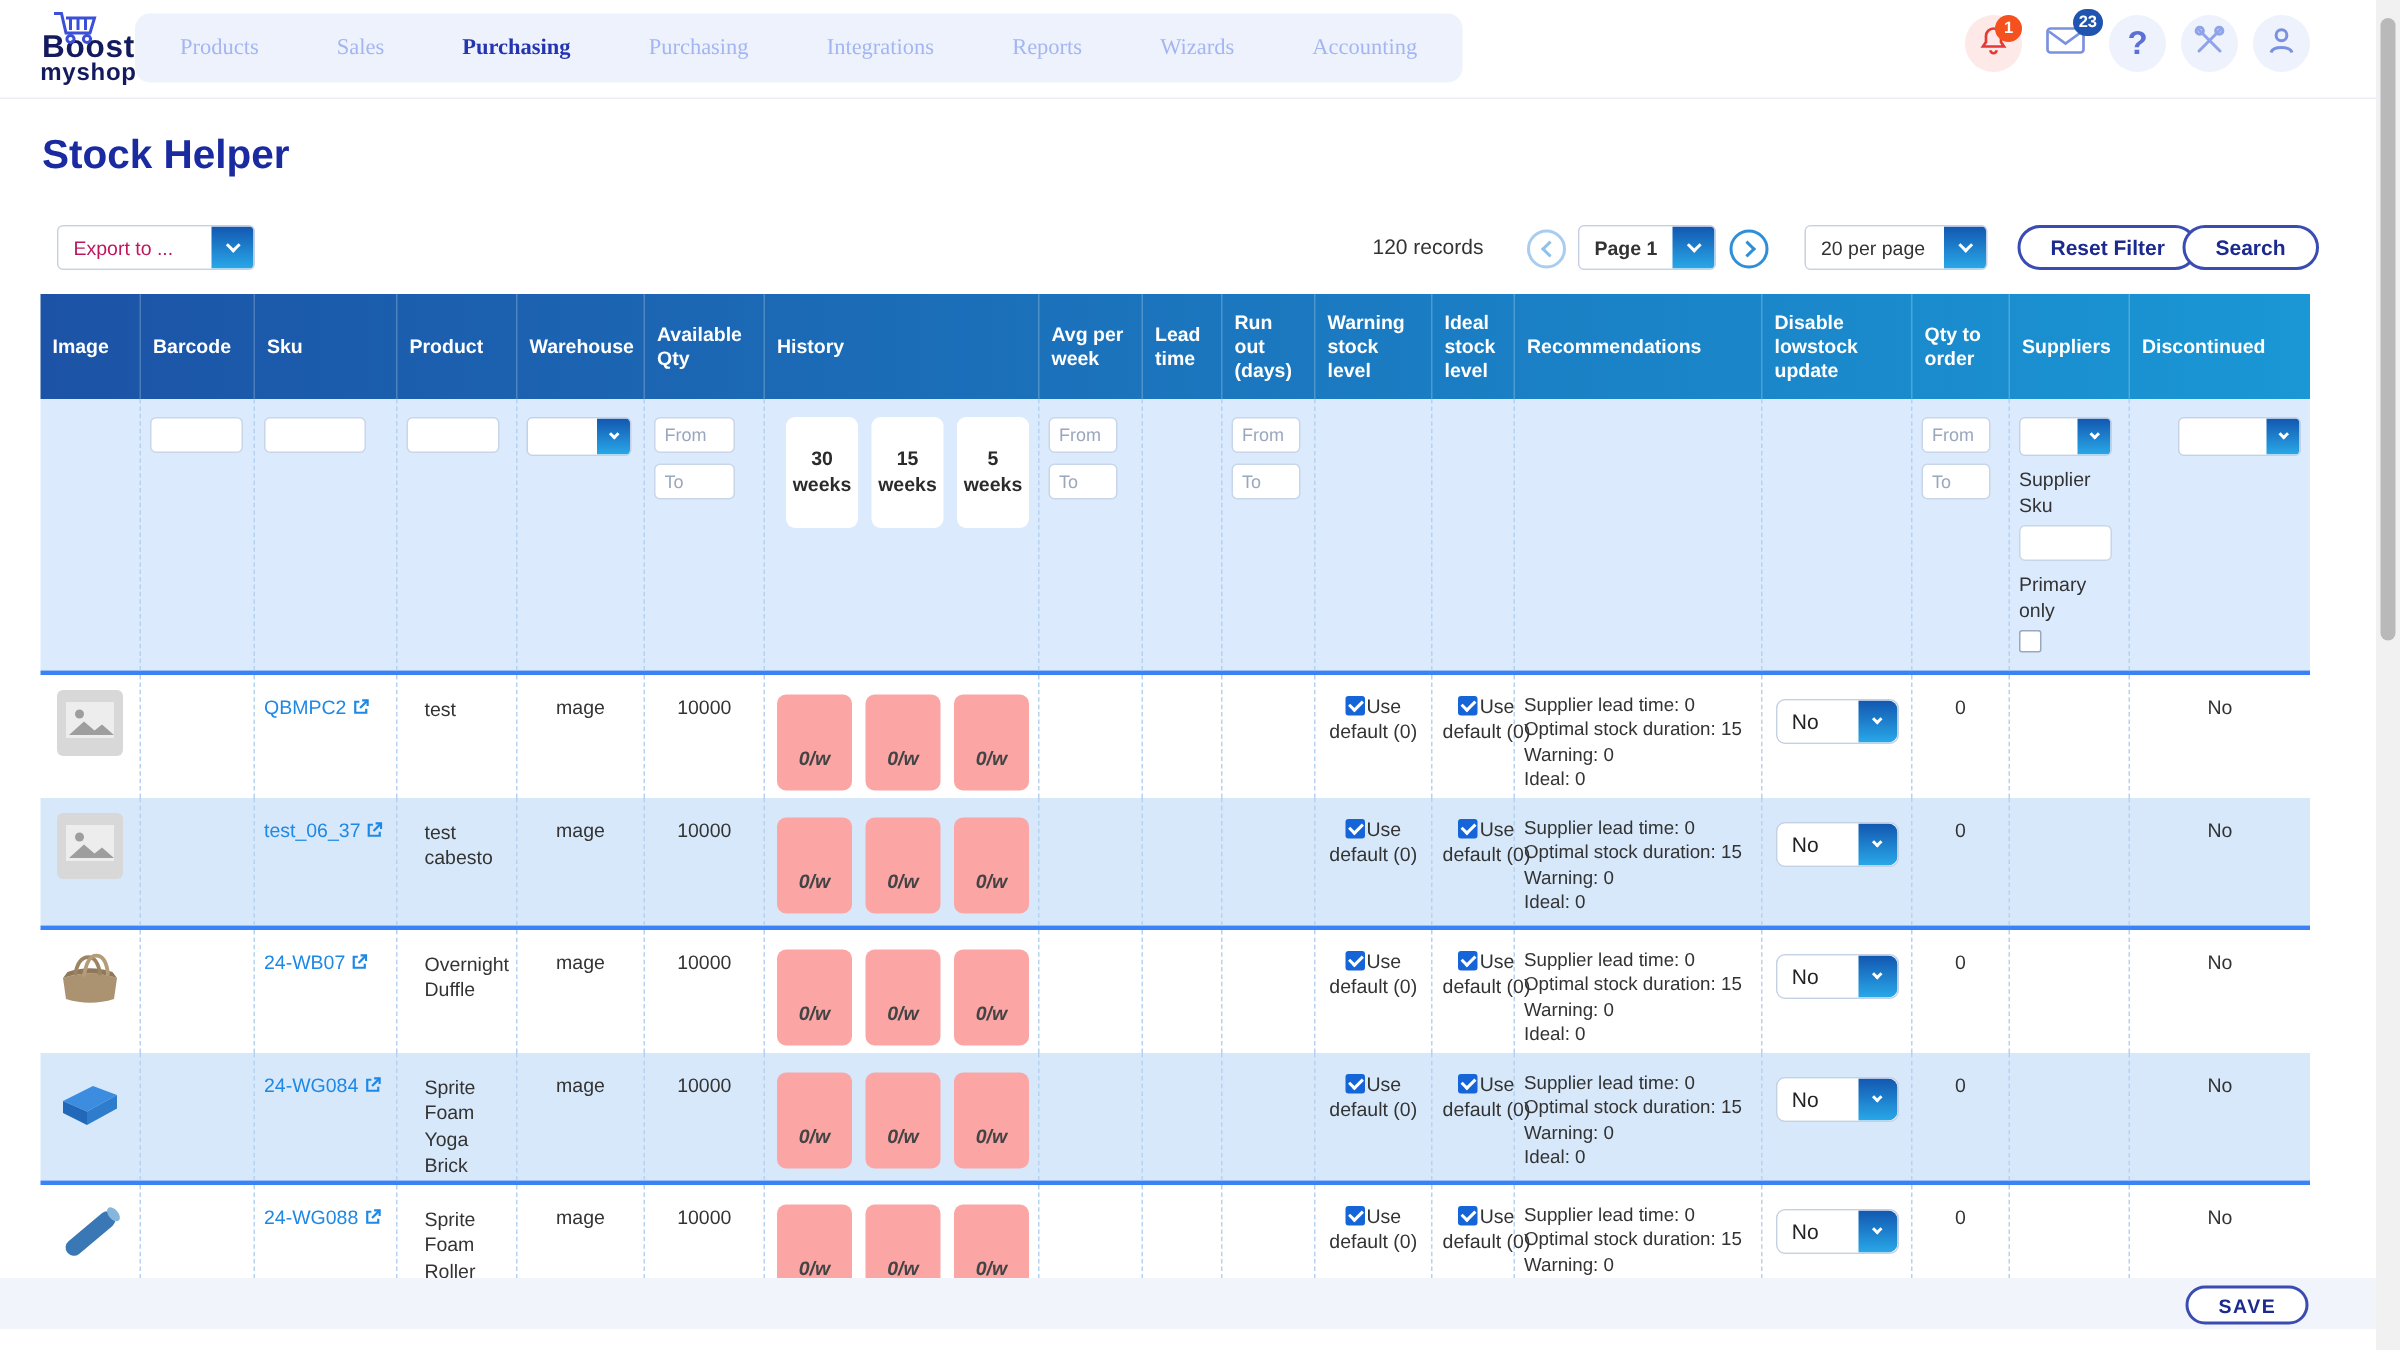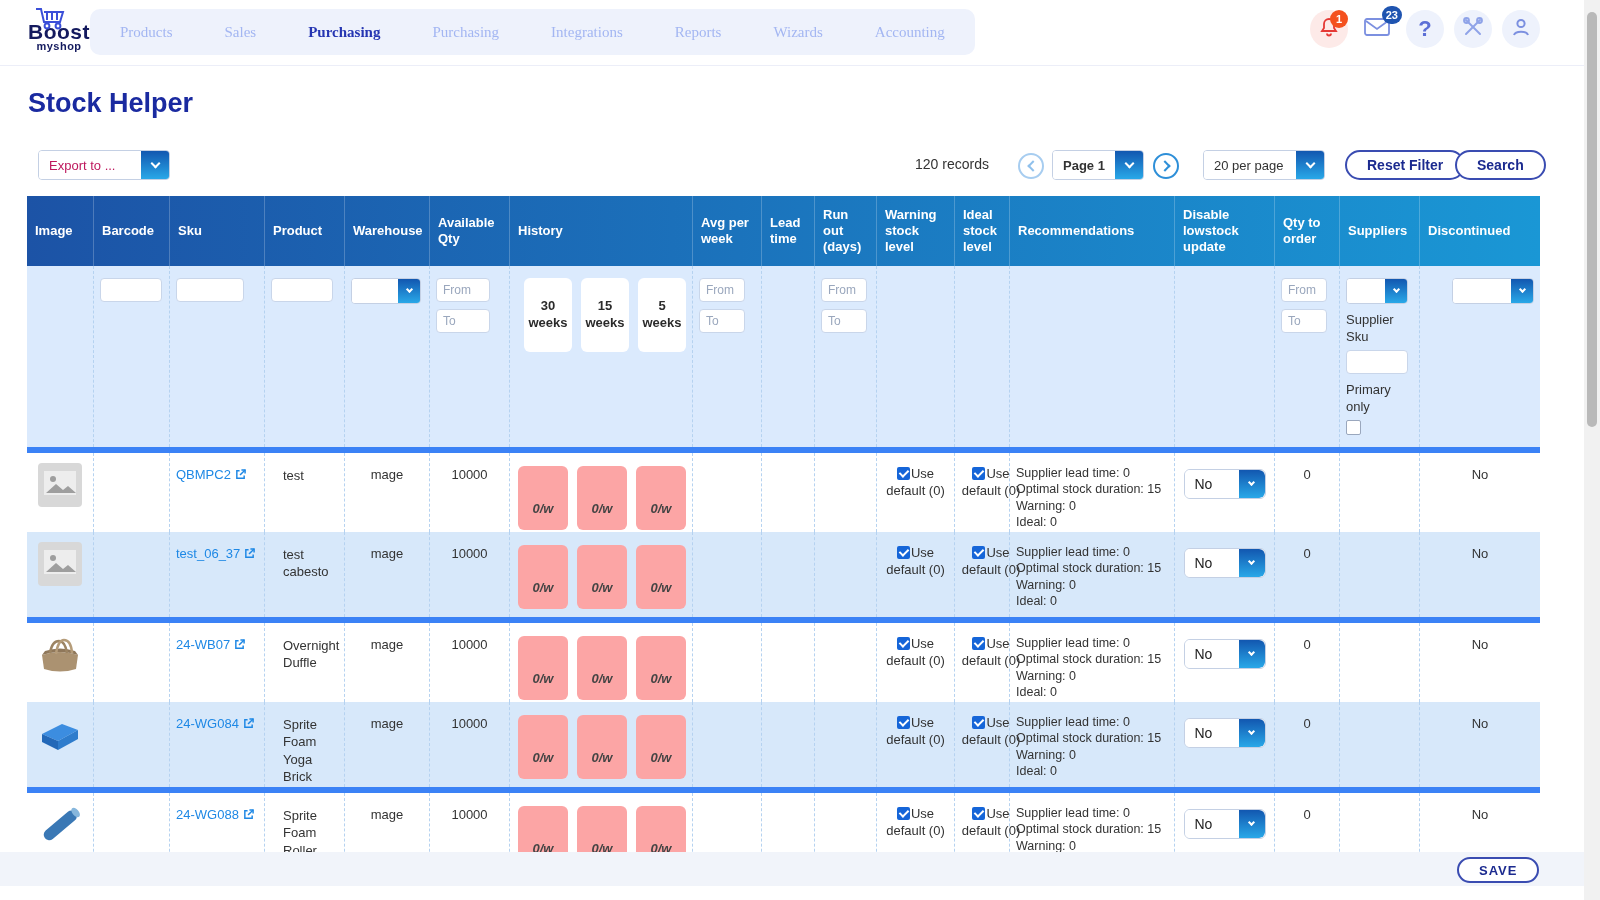--- a/index.html
+++ b/index.html
@@ -4,21 +4,21 @@
 <style>
   * { margin:0; padding:0; box-sizing:border-box; }
   html,body { width:1600px; height:900px; background:#fff; font-family:"Liberation Sans", sans-serif; overflow:hidden; }
   .page { position:relative; width:1600px; height:900px; background:#fff; }
 
   
   .topbar { position:absolute; left:0; top:0; width:1600px; height:66px; background:#fff; border-bottom:1px solid #eceef8; }
   .logo { position:absolute; left:24px; top:8px; width:70px; text-align:center; color:#141a5e; }
   .logo .cart { position:absolute; left:10px; top:-2px; }
   .logo .l1 { font-size:21px; font-weight:800; letter-spacing:0.5px; margin-top:12px; }
-  .logo .l2 { font-size:11px; font-weight:700; margin-top:-4px; letter-spacing:0.5px; }
+  .logo .l2 { font-size:16px; font-weight:700; margin-top:-4px; letter-spacing:0.5px; }
   .nav { position:absolute; left:90px; top:9px; height:46px; background:#eef2fc; border-radius:10px; display:flex; align-items:center; padding:0 30px; gap:52px;font-family:Liberation Serif, serif; }
   .nav-item { font-size:15px; color:#a3b6f2; cursor:pointer; white-space:nowrap; }
   .nav-item.active { color:#2535b2; font-weight:700; }
   .icbar { position:absolute; right:60px; top:10px; display:flex; align-items:center; gap:10px; }
   .icirc { position:relative; width:38px; height:38px; border-radius:50%; display:flex; align-items:center; justify-content:center; }
   .icirc.lav { background:#eef2fc; }
   .icirc.red { background:#fdeaе8; background:#fdeae8; }
   .badge { position:absolute; top:-4px; right:-6px; min-width:18px; height:18px; border-radius:10px; color:#fff; font-size:11px; font-weight:700; display:flex; align-items:center; justify-content:center; padding:0 4px; }
   .badge.orange { background:#f4511e; right:0; top:0; }
   .badge.blue { background:#1f54b0; }
@@ -60,21 +60,21 @@
   .fc:last-child { border-right:none; }
   .inp { display:block; width:58px; height:24px; border:1px solid #c9d6ea; border-radius:4px; background:#fff; font-size:12px; color:#333; padding:0 6px; outline:none; font-family:"Liberation Sans",sans-serif; }
   .inp::placeholder { color:#9aa7bd; }
   .stack { display:flex; flex-direction:column; gap:7px; }
   .fsel { height:26px; width:70px; }
   .histf { display:flex; gap:9px; padding-left:8px; }
   .histf .hp { width:50px; height:74px; background:#fff; border-radius:6px; display:flex; align-items:center; justify-content:center; text-align:center; font-size:13px; font-weight:700; color:#2b2b2b; line-height:1.3; }
   .suplbl { font-size:13px; color:#333; margin:8px 0 4px; line-height:1.3; }
   .fcheck { width:15px; height:15px; border:1px solid #9aa7bd; border-radius:2px; background:#fff; margin-top:3px; }
 
-  .tr { display:flex; height:85px; background:#fff; font-size:13px; color:#333; border-top:6px solid #3b82f6; }
+  .tr { display:flex; height:85px; background:#fff; font-size:13px; color:#333; border-top:3px solid #3b82f6; }
   .tr.alt { background:#d7e8fa; border-top:none; }
   .td { padding:8px 6px; border-right:1px dashed #b5d2f0; display:block; }
   .td:last-child { border-right:none; }
   .ctr { text-align:center; padding-top:14px; }
   .imgc { display:flex; align-items:flex-start; justify-content:center; padding-top:10px; }
   .sku { color:#1e88e5; text-decoration:none; font-size:13px; display:inline-flex; align-items:center; gap:4px; margin-top:6px; cursor:pointer; }
   .prod { margin-top:6px; line-height:1.35;margin-left:12px; }
   .histd { display:flex; gap:9px; padding-left:2px; margin-top:5px; }
   .histd .hb { width:50px; height:64px; background:#fca5a5; border-radius:6px; display:flex; align-items:center; justify-content:center; padding-top:22px; font-style:italic; font-weight:600; color:#444; font-size:13px; }
   .ud { width:60px; margin:4px auto 0; text-align:center; line-height:1.35; font-size:13px; }

